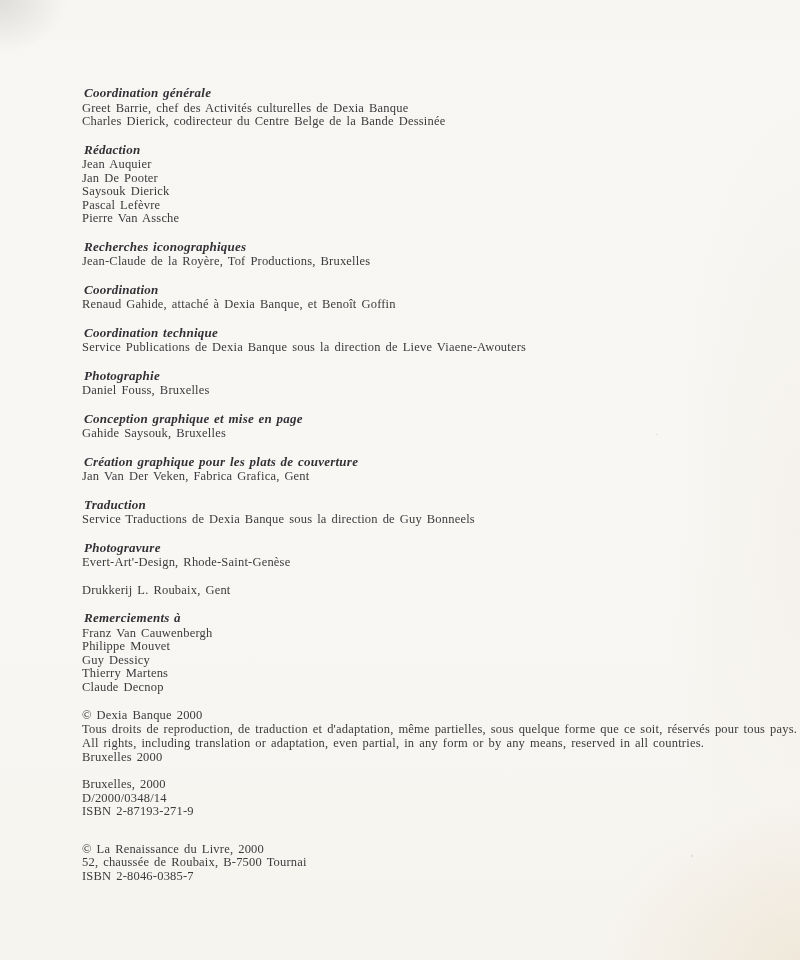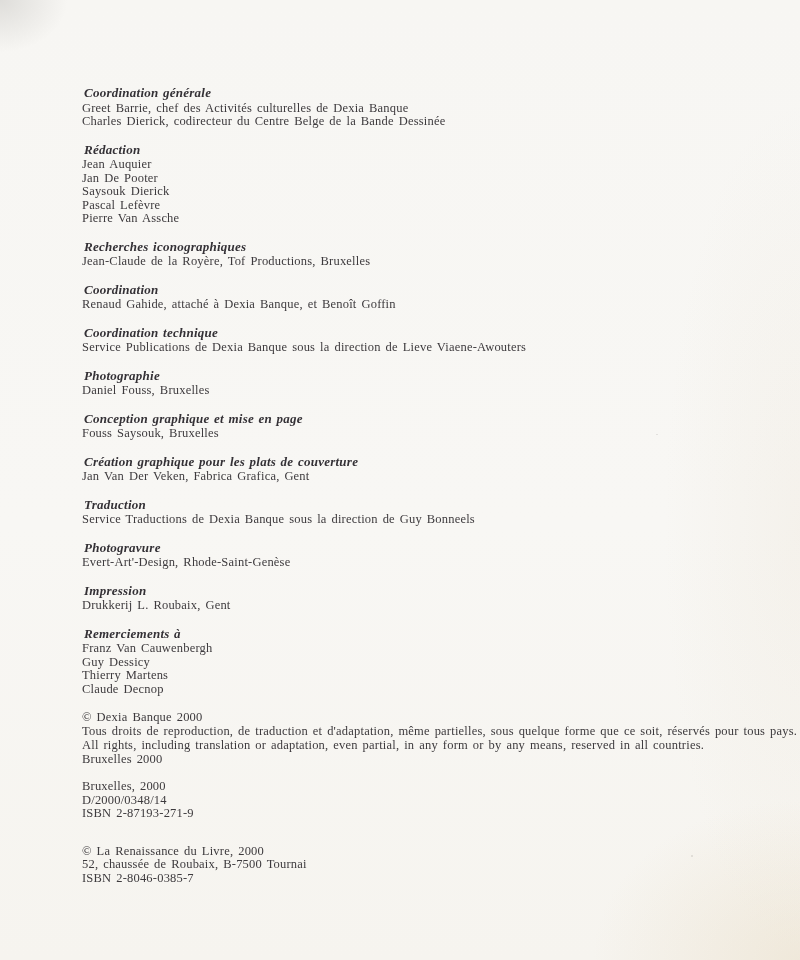--- a/index.html
+++ b/index.html
@@ -91,41 +91,41 @@
       <div class="section">
         <div class="sec-heading">Coordination technique</div>
         <div class="sec-line">Service Publications de Dexia Banque sous la direction de Lieve Viaene-Awouters</div>
       </div>
       <div class="section">
         <div class="sec-heading">Photographie</div>
         <div class="sec-line">Daniel Fouss, Bruxelles</div>
       </div>
       <div class="section">
         <div class="sec-heading">Conception graphique et mise en page</div>
-        <div class="sec-line">Fouss Saysouk, Bruxelles</div>
+        <div class="sec-line">Gahide Saysouk, Bruxelles</div>
       </div>
       <div class="section">
         <div class="sec-heading">Création graphique pour les plats de couverture</div>
         <div class="sec-line">Jan Van Der Veken, Fabrica Grafica, Gent</div>
       </div>
       <div class="section">
         <div class="sec-heading">Traduction</div>
         <div class="sec-line">Service Traductions de Dexia Banque sous la direction de Guy Bonneels</div>
       </div>
       <div class="section">
         <div class="sec-heading">Photogravure</div>
         <div class="sec-line">Evert-Art'-Design, Rhode-Saint-Genèse</div>
       </div>
       <div class="section">
-        <div class="sec-heading">Impression</div>
         <div class="sec-line">Drukkerij L. Roubaix, Gent</div>
       </div>
       <div class="section">
         <div class="sec-heading">Remerciements à</div>
         <div class="sec-line">Franz Van Cauwenbergh</div>
+        <div class="sec-line">Philippe Mouvet</div>
         <div class="sec-line">Guy Dessicy</div>
         <div class="sec-line">Thierry Martens</div>
         <div class="sec-line">Claude Decnop</div>
       </div>
     </div>
   <div class="block" id="copyright-block">
       <div class="blk-line">© Dexia Banque 2000</div>
       <div class="blk-line">Tous droits de reproduction, de traduction et d'adaptation, même partielles, sous quelque forme que ce soit, réservés pour tous pays.</div>
       <div class="blk-line">All rights, including translation or adaptation, even partial, in any form or by any means, reserved in all countries.</div>
       <div class="blk-line">Bruxelles 2000</div>

